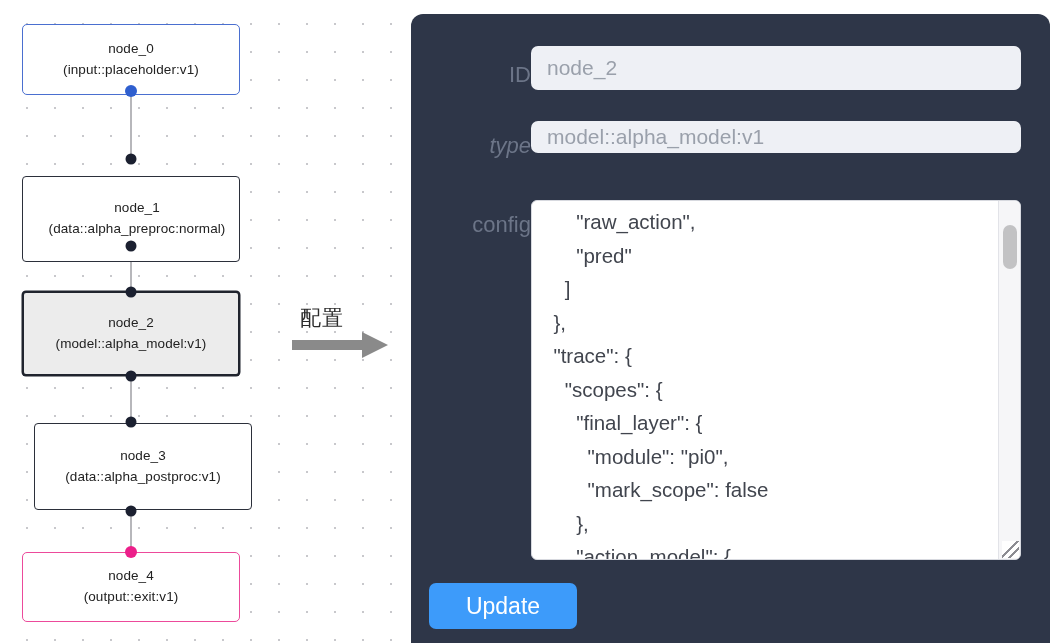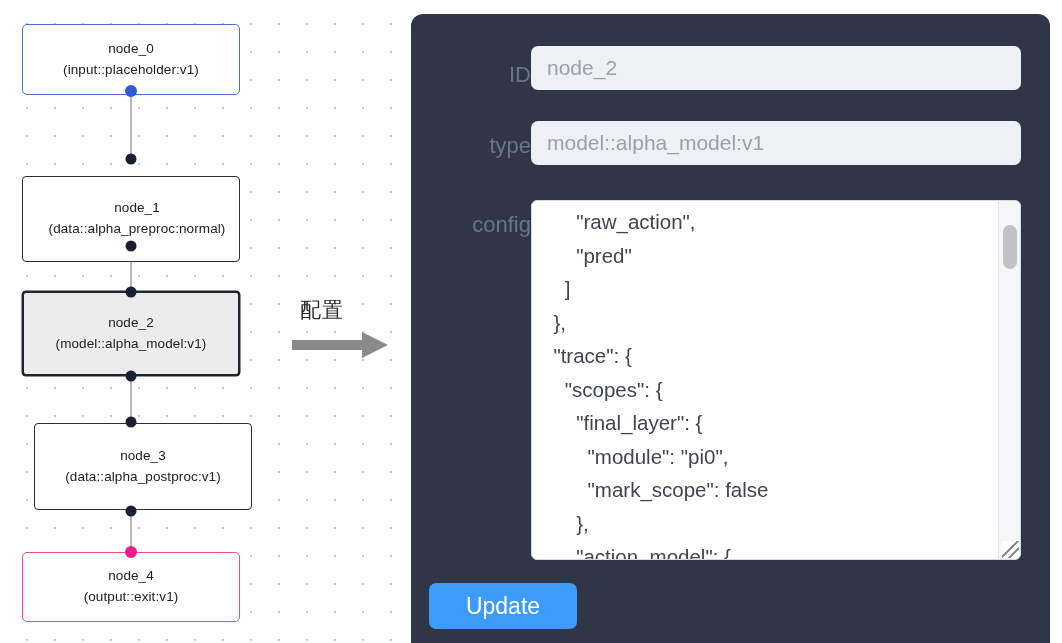--- a/index.html
+++ b/index.html
@@ -83,21 +83,21 @@
   #arrow-group {
     position: absolute;
     left: 292px;
     top: 296px;
     width: 110px;
     height: 72px;
   }
   #arrow-caption {
     position: absolute;
     left: 8px;
-    top: 0px;
+    top: 8px;
     font-size: 21px;
     color: #2b2b2b;
     font-family: "DejaVu Sans", sans-serif;
     letter-spacing: 1px;
   }
   #arrow-shape { position: absolute; left: 0; top: 34px; }
 
   
   #panel {
     position: absolute;
@@ -133,22 +133,22 @@
     font-family: "Liberation Sans", sans-serif;
     padding: 0 16px;
     outline: none;
   }
 
   #row-id { left: 18px; top: 32px; align-items: center; }
   #row-id .field-label { padding-top: 14px; }
   #row-id .field-input { width: 490px; height: 44px; line-height: 44px; }
 
   #row-type { left: 18px; top: 107px; }
-  #row-type .field-label { padding-top: 14px; }
-  #row-type .field-input { width: 490px; height: 44px; line-height: 44px; }
+  #row-type .field-label { padding-top: 14px; font-style: italic; }
+  #row-type .field-input { width: 490px; height: 32px; line-height: 44px; }
 
   #row-config { left: 18px; top: 186px; }
   #row-config .field-label { padding-top: 14px; }
 
   
   .ta-wrap {
     position: relative;
     width: 490px;
     height: 360px;
     background: #ffffff;

